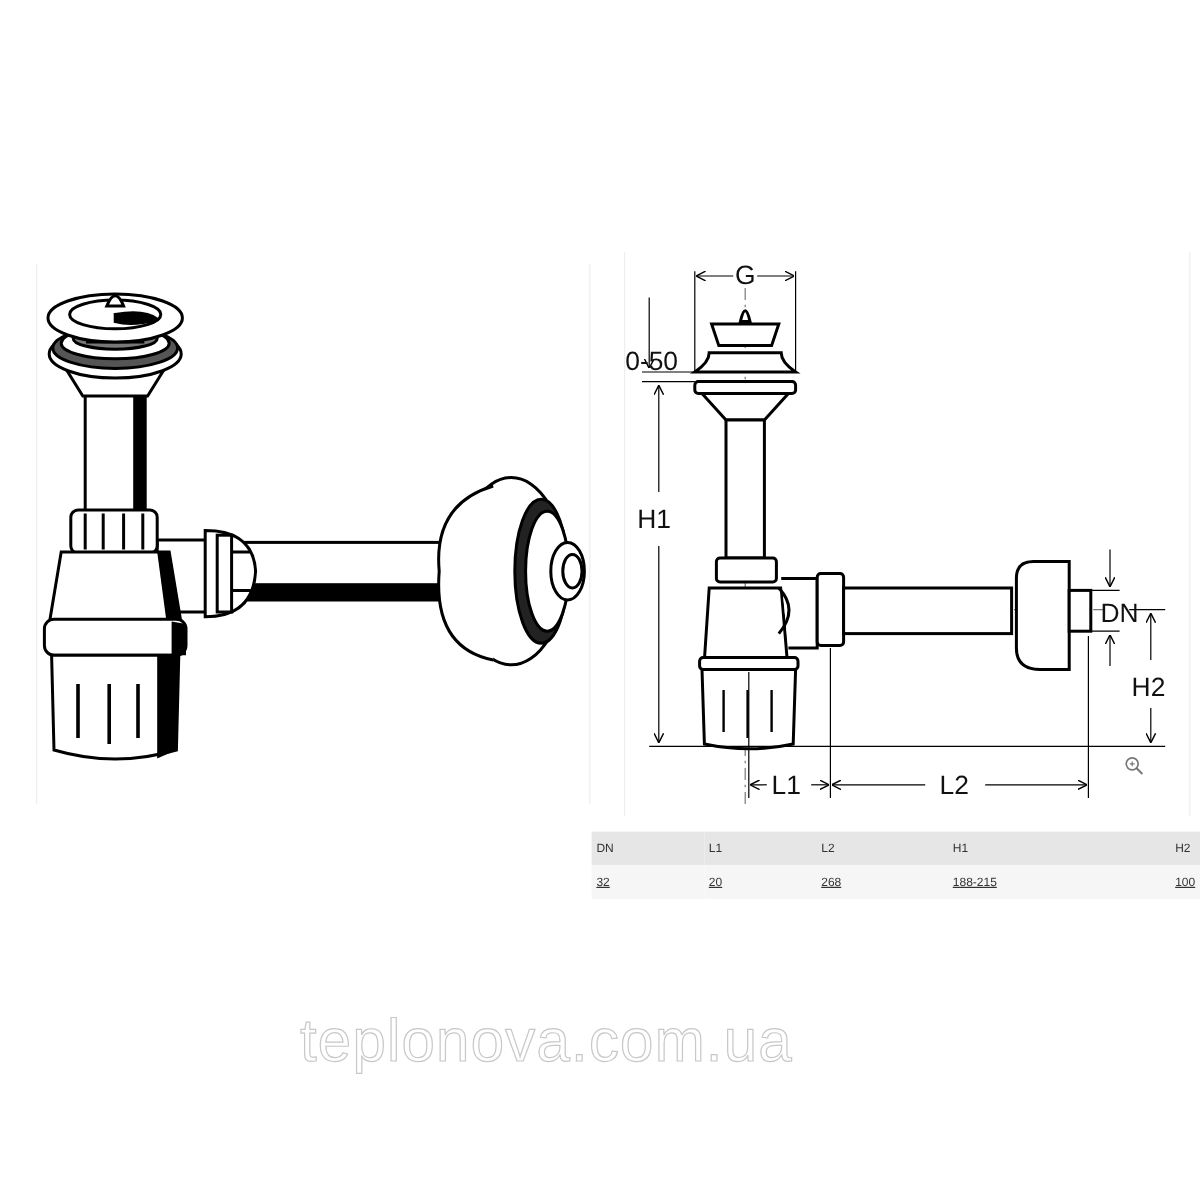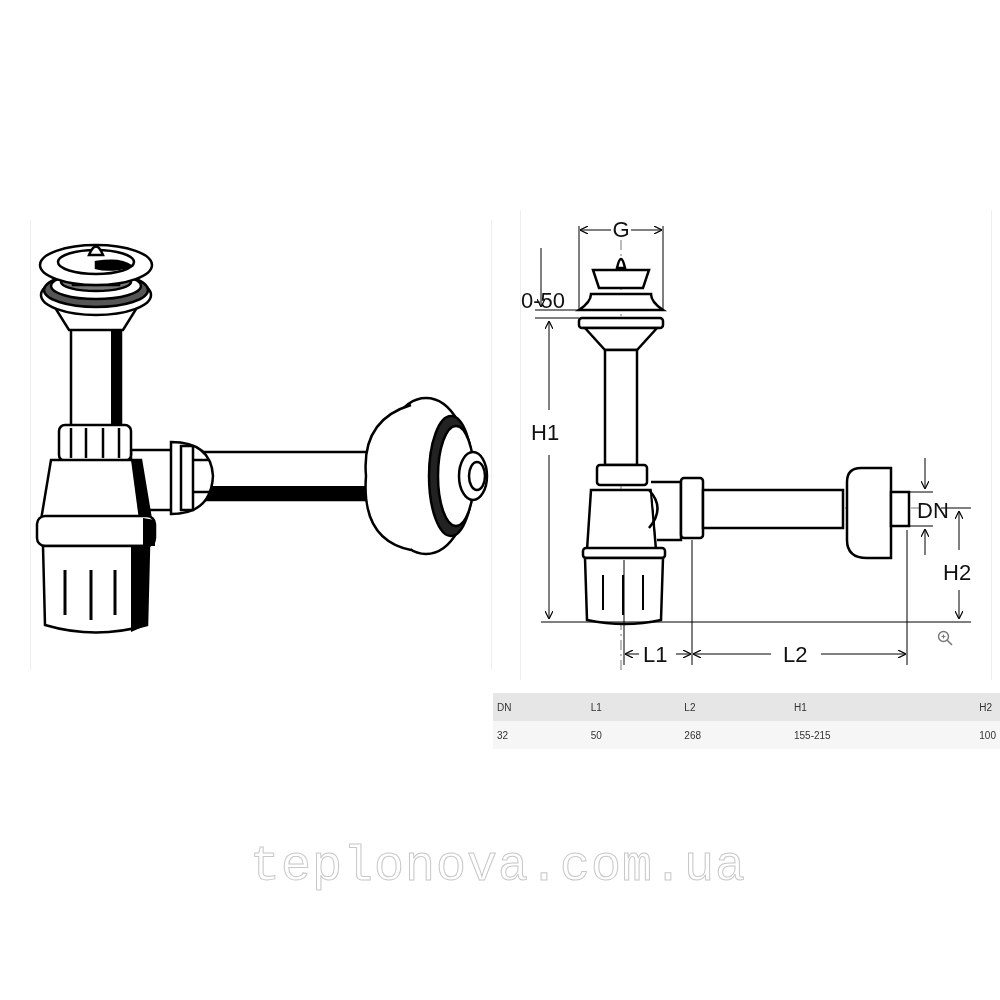--- a/index.html
+++ b/index.html
@@ -5,26 +5,26 @@
     html, body { margin: 0; padding: 0; background: #ffffff; }
     body { width: 1000px; height: 1000px; position: relative; overflow: hidden; font-family: "Liberation Sans", sans-serif; }
     .panel { position: absolute; }
     #iso-panel { left: 30px; top: 220px; width: 460px; height: 450px; border-left: 1px solid #eeeeee; border-right: 1px solid #eeeeee; }
     #tech-panel { left: 520px; top: 210px; width: 470px; height: 470px; border-left: 1px solid #eeeeee; border-right: 1px solid #eeeeee; }
     svg { position: absolute; left: 0; top: 0; }
     .dim-label { font-family: "Liberation Sans", sans-serif; font-size: 22px; fill: #111; }
     #spec-table { position: absolute; left: 493px; top: 693px; width: 507px; border-collapse: collapse; font-size: 10px; color: #333; }
     #spec-table th, #spec-table td { text-align: left; font-weight: normal; padding: 0 4px; height: 28px; }
     #spec-table thead tr { background: #e6e6e6; }
-    #spec-table tbody tr { background: #f6f6f6; }
+    #spec-table tbody tr { background: #f6f6f6; text-decoration: underline; }
     #spec-table th.c0, #spec-table td.c0 { width: 86px; }
     #spec-table th.c1, #spec-table td.c1 { width: 86px; }
     #spec-table th.c2, #spec-table td.c2 { width: 102px; }
     #spec-table th.c3, #spec-table td.c3 { width: 178px; }
-    #watermark { position: absolute; left: 250px; top: 838px; font-size: 50px; letter-spacing: 1px; color: #ffffff; -webkit-text-stroke: 1px #c8c8c8; font-family: Liberation Mono, monospace; }
+    #watermark { position: absolute; left: 250px; top: 838px; font-size: 50px; letter-spacing: 1px; color: #ffffff; -webkit-text-stroke: 1px #c8c8c8; font-family: Liberation Sans, sans-serif; }
     .zoom-icon { position: absolute; left: 937px; top: 630px; width: 16px; height: 16px; }
   </style>
 </head>
 <body>
 
 <div class="panel" id="iso-panel">
   <svg width="460" height="450" viewBox="0 0 460 450">
     <g stroke="#000" fill="#fff" stroke-width="2.5">
 
       <rect x="160" y="232" width="210" height="48" fill="#fff"></rect>
@@ -175,21 +175,21 @@
       <th class="c0">DN</th>
       <th class="c1">L1</th>
       <th class="c2">L2</th>
       <th class="c3">H1</th>
       <th class="c4">H2</th>
     </tr>
   </thead>
   <tbody>
     <tr>
       <td class="c0">32</td>
-      <td class="c1">50</td>
+      <td class="c1">20</td>
       <td class="c2">268</td>
-      <td class="c3">155-215</td>
+      <td class="c3">188-215</td>
       <td class="c4">100</td>
     </tr>
   </tbody>
 </table>
 
 <div id="watermark">teplonova.com.ua</div>
 
 </body></html>

